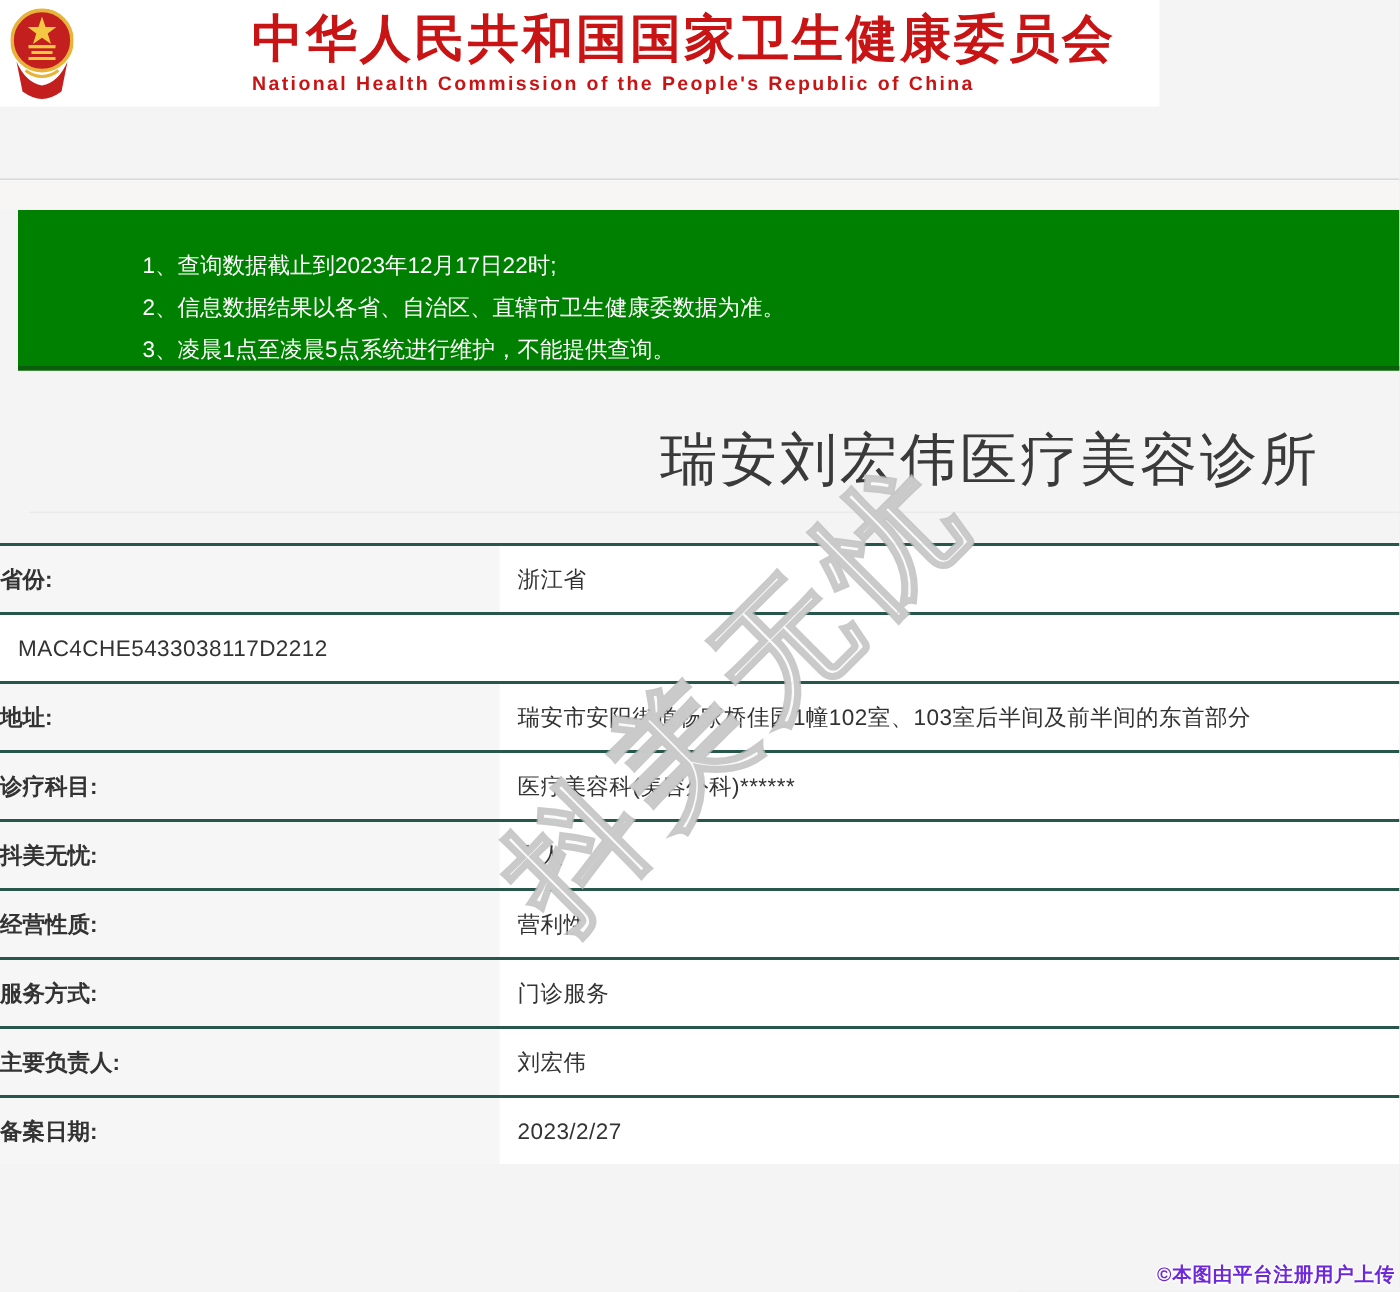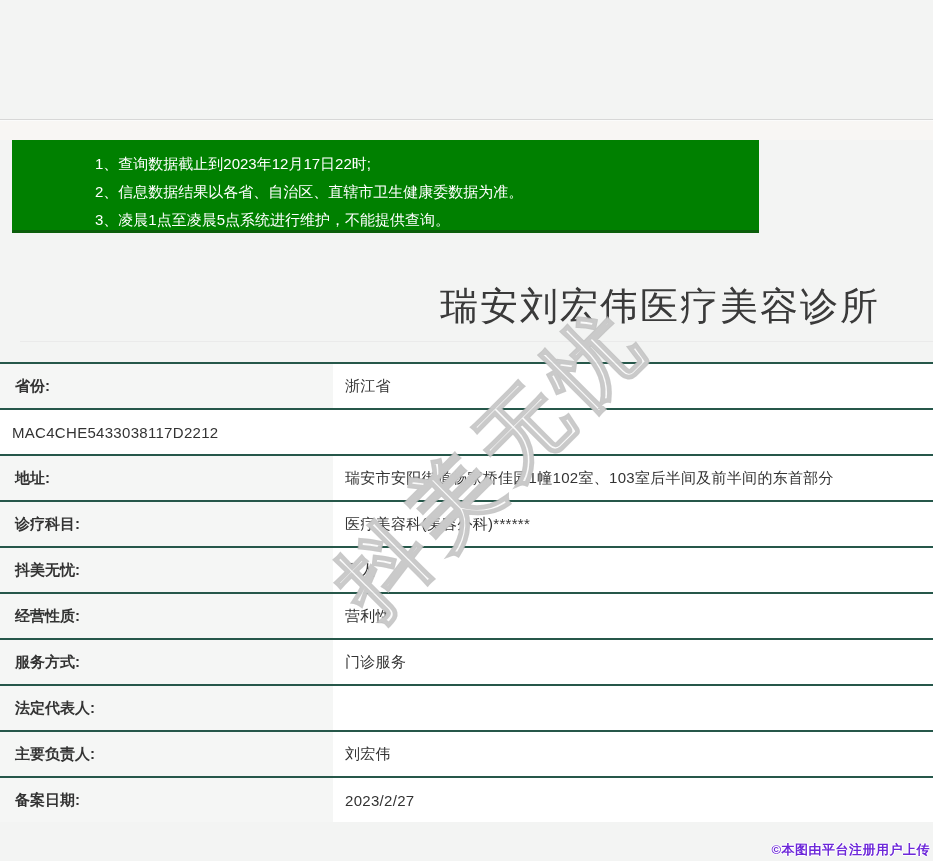--- a/index.html
+++ b/index.html
@@ -10,52 +10,67 @@
   .header{position:absolute;left:0;top:0;width:773px;height:71px;background:#ffffff;}
   .emblem{position:absolute;left:7px;top:3px;width:42px;height:64px;}
   .header-text{position:absolute;left:168px;top:8px;width:600px;}
   .header-title-cn{font-size:34px;font-weight:bold;color:var(--accent-red);letter-spacing:2px;white-space:nowrap;line-height:36px;}
   .header-title-en{margin-top:4px;font-size:13px;font-weight:bold;color:var(--accent-red);letter-spacing:1.6px;white-space:nowrap;}
 
   .sep-line{position:absolute;left:0;top:119px;width:933px;height:1px;background:#d7d7d7;border-bottom:1px solid #fbfbfb;}
   .warm-band{position:absolute;left:0;top:121px;width:933px;height:19px;background:#f8f6f4;}
 
   
-  .notice{position:absolute;left:12px;top:140px;width:747px;height:80px;background:var(--notice-green);
-          border-bottom:3px solid #0b5e0b;padding-top:10px;}
+  .notice{position:absolute;left:12px;top:140px;width:921px;height:80px;background:var(--notice-green);
+          border-bottom:3px solid #0b5e0b;padding-top:24px;}
   .notice-line{color:#ffffff;font-size:15px;line-height:28px;padding-left:83px;white-space:nowrap;}
 
   
   .clinic-title{position:absolute;left:440px;top:281px;font-size:38px;letter-spacing:2px;color:#3a3a3a;white-space:nowrap;}
   .title-underline{position:absolute;left:20px;top:341px;width:913px;height:1px;background:#eaeaea;}
 
   
   .record-table{position:absolute;left:0;top:362px;width:933px;}
   .row{display:flex;height:44px;border-top:2px solid var(--row-border);}
   .cell-label{width:333px;background:#f5f6f5;display:flex;align-items:center;
-              padding-left:15px;box-sizing:border-box;font-size:15px;font-weight:bold;color:#333;}
+              box-sizing:border-box;font-size:15px;font-weight:bold;color:#333;}
   .cell-value{flex:1;background:#ffffff;display:flex;align-items:center;
               padding-left:12px;box-sizing:border-box;font-size:15px;color:#333;letter-spacing:.3px;}
 
   
   .watermark{position:absolute;left:295px;top:400px;width:400px;z-index:5;pointer-events:none;
              transform:rotate(-45deg);transform-origin:center center;
              font-size:88px;letter-spacing:10px;font-weight:bold;white-space:nowrap;
              color:rgba(255,255,255,0.92);-webkit-text-stroke:2px rgba(185,185,185,0.75);
              text-shadow:0 0 1px rgba(170,170,170,0.6);}
 
   
   .upload-note{position:absolute;right:3px;bottom:2px;z-index:6;font-size:13px;font-weight:bold;color:#6d28d9;
                text-shadow:-1px 0 0 #fff,1px 0 0 #fff,0 -1px 0 #fff,0 1px 0 #fff;letter-spacing:.5px;}
 </style>
 </head>
 <body>
 
 <div class="screen">
 
+  <div class="header">
+    <svg class="emblem" viewBox="0 0 42 64">
+      <circle cx="21" cy="24" r="20" fill="#c41f1f" stroke="#e8b33a" stroke-width="2.5"></circle>
+      <polygon fill="#f5c842" points="21,8 23.4,15 30.6,15 24.8,19.4 27,26.4 21,22.2 15,26.4 17.2,19.4 11.4,15 18.6,15"></polygon>
+      <rect x="12" y="27" width="18" height="2.2" fill="#f5c842"></rect>
+      <rect x="14" y="31" width="14" height="2" fill="#f5c842"></rect>
+      <rect x="12" y="35" width="18" height="2" fill="#f5c842"></rect>
+      <path d="M4 38 Q10 52 21 54 Q32 52 38 38 L34 58 Q27 63 21 63 Q15 63 8 58 Z" fill="#c41f1f"></path>
+      <path d="M10 44 Q21 52 32 44" fill="none" stroke="#e8b33a" stroke-width="2"></path>
+    </svg>
+    <div class="header-text">
+      <div class="header-title-cn">中华人民共和国国家卫生健康委员会</div>
+      <div class="header-title-en">National Health Commission of the People's Republic of China</div>
+    </div>
+  </div>
 
   <div class="sep-line"></div>
   <div class="warm-band"></div>
 
   <div class="notice" id="notice-box">
       <div class="notice-line">1、查询数据截止到2023年12月17日22时;</div>
       <div class="notice-line">2、信息数据结果以各省、自治区、直辖市卫生健康委数据为准。</div>
       <div class="notice-line">3、凌晨1点至凌晨5点系统进行维护，不能提供查询。</div>
     </div>
 
@@ -84,24 +99,20 @@
       </div>
       <div class="row">
         <div class="cell-label">经营性质:</div>
         <div class="cell-value">营利性</div>
       </div>
       <div class="row">
         <div class="cell-label">服务方式:</div>
         <div class="cell-value">门诊服务</div>
       </div>
       <div class="row">
-        <div class="cell-label">法定代表人:</div>
-        <div class="cell-value"></div>
-      </div>
-      <div class="row">
         <div class="cell-label">主要负责人:</div>
         <div class="cell-value">刘宏伟</div>
       </div>
       <div class="row">
         <div class="cell-label">备案日期:</div>
         <div class="cell-value">2023/2/27</div>
       </div>
     </div>
 
   <div class="watermark">抖美无忧</div>

